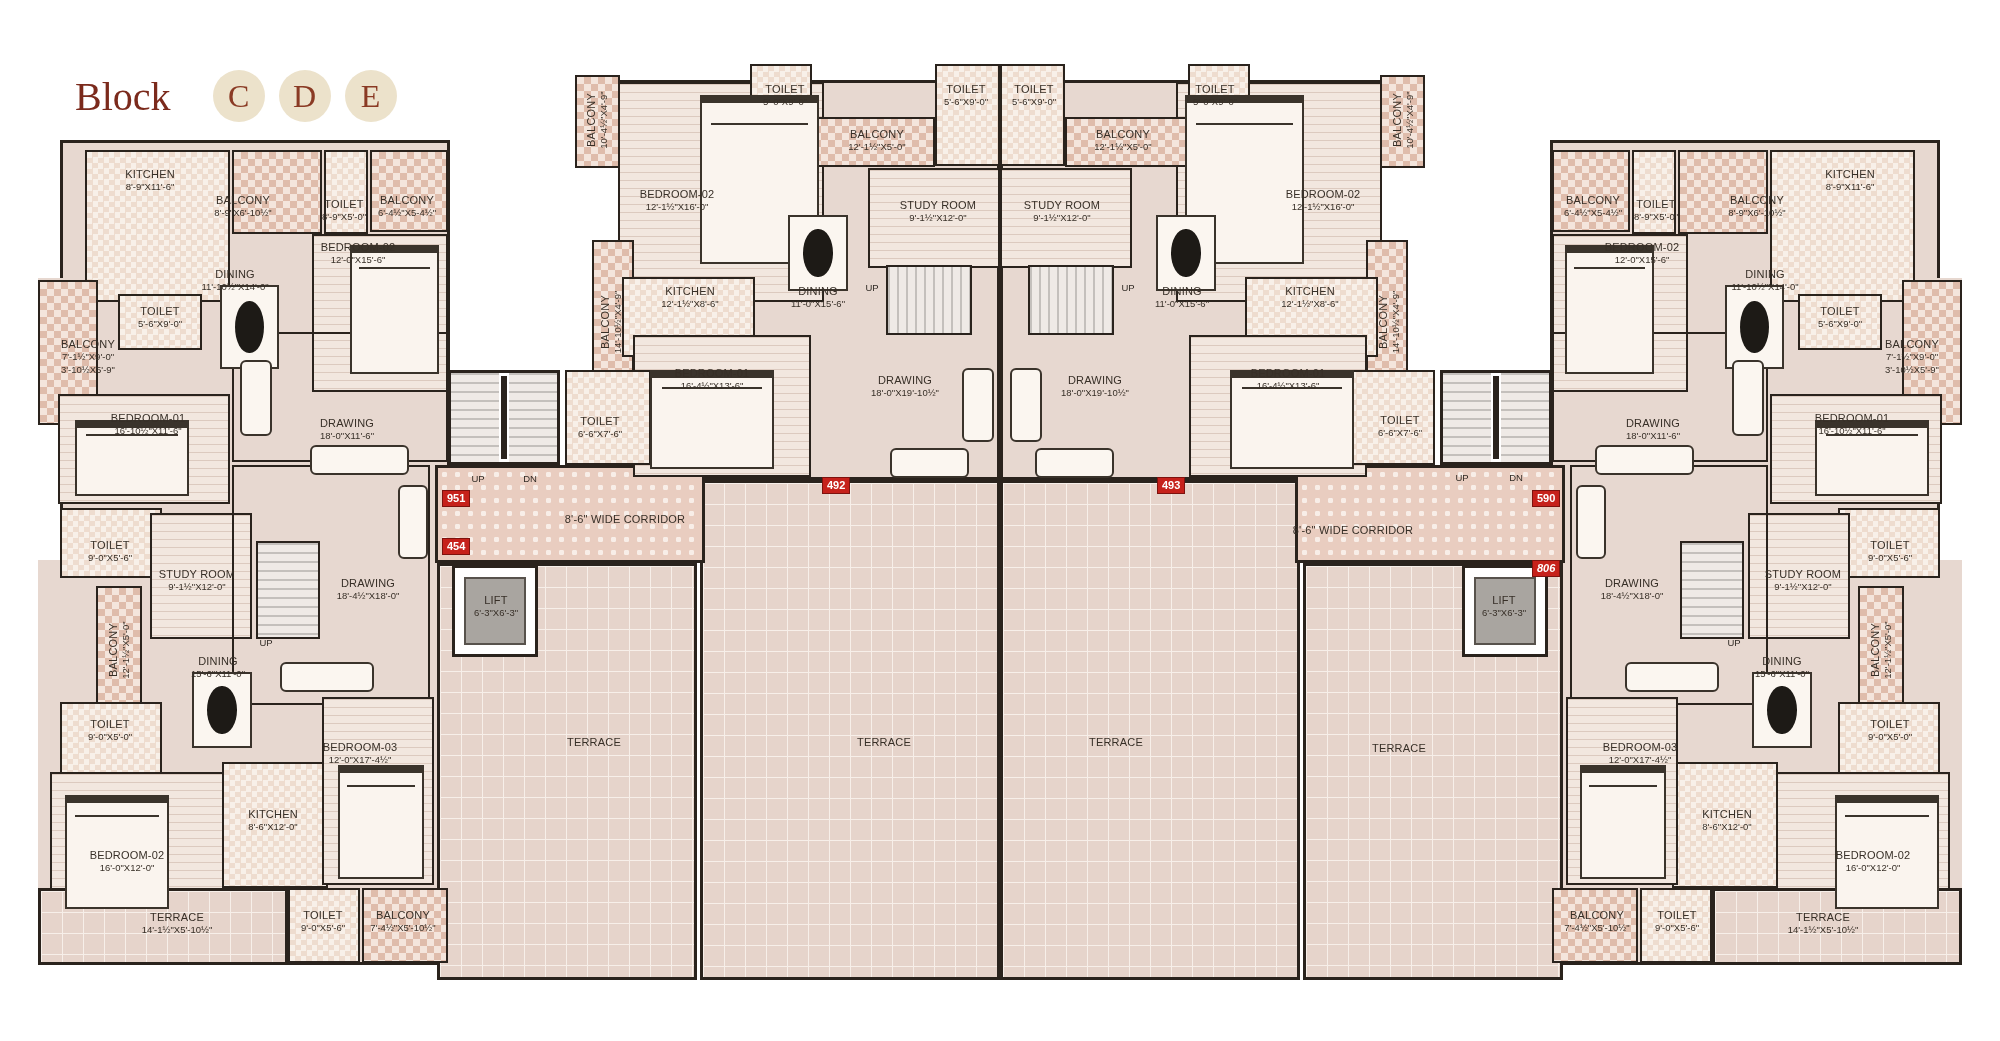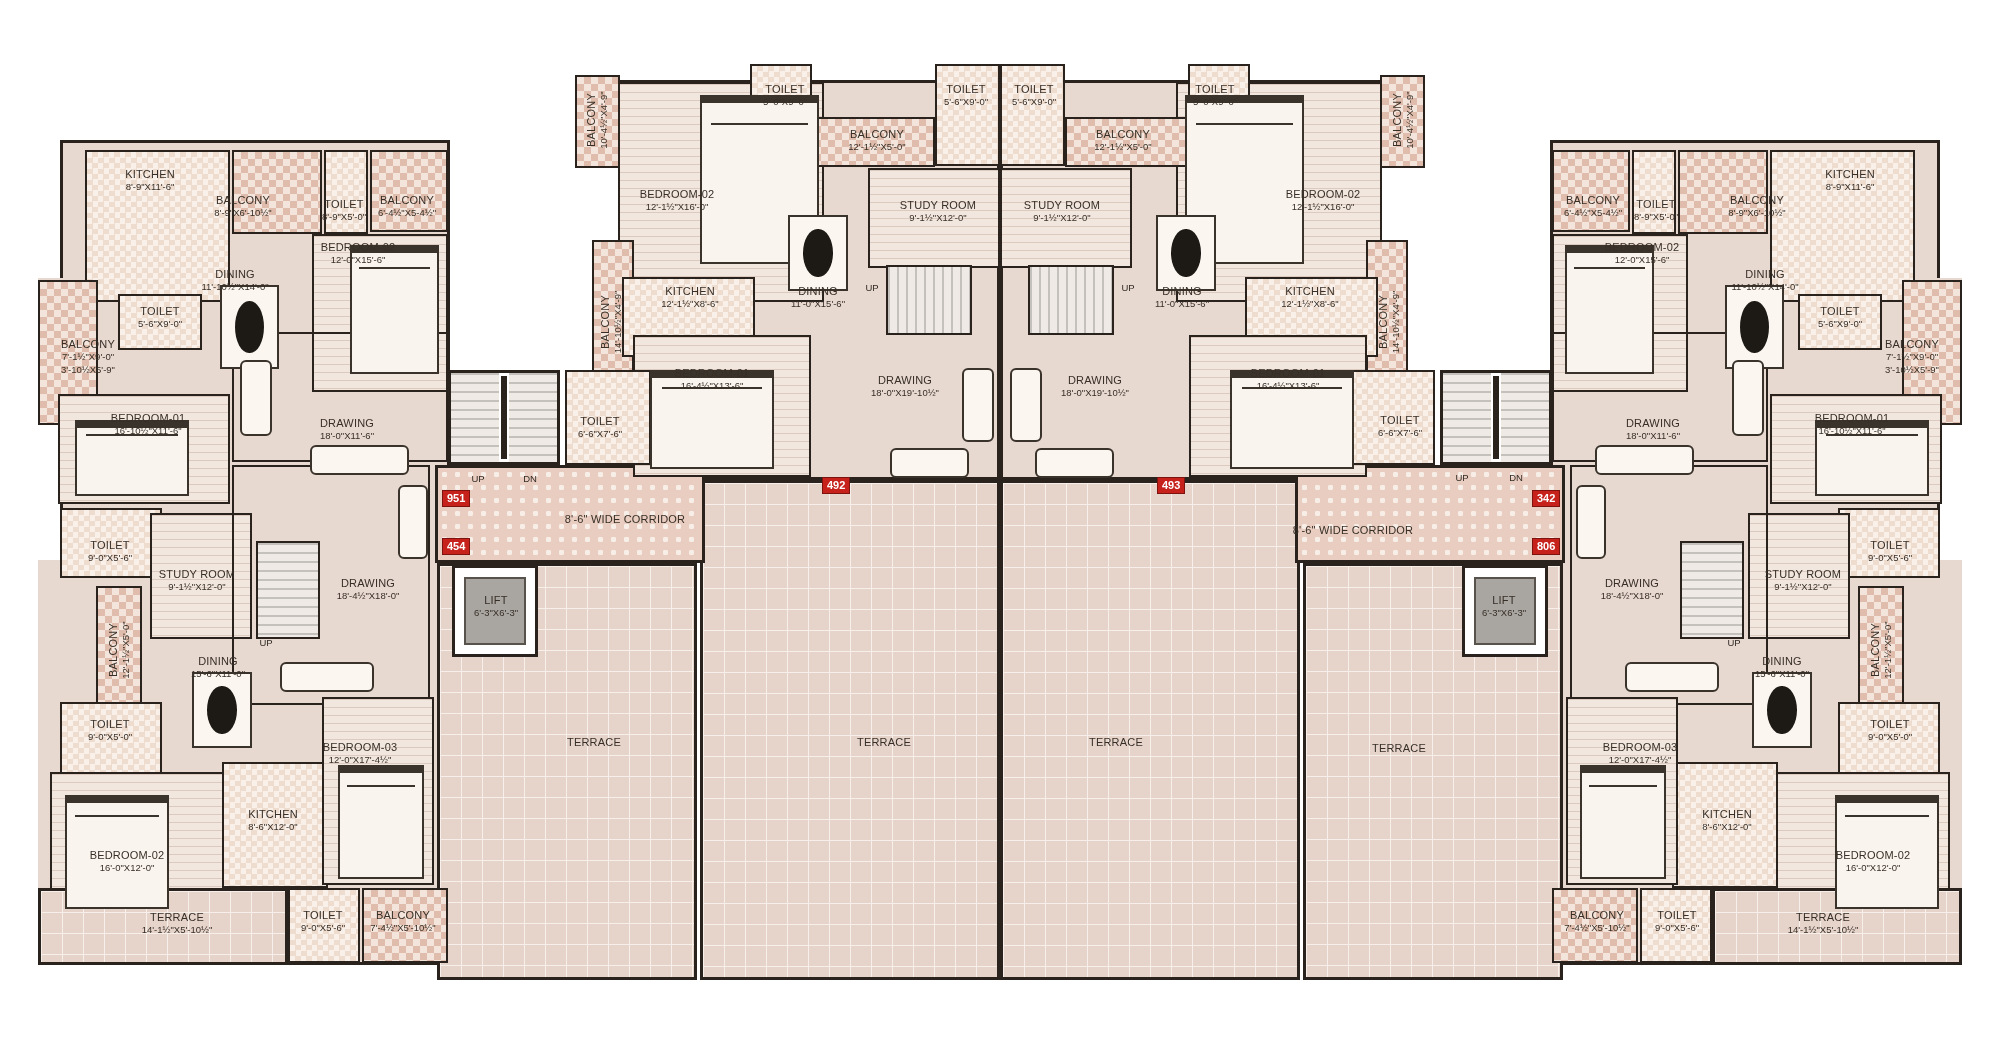--- a/index.html
+++ b/index.html
@@ -45,20 +45,26 @@
   .title .word{font-family:"Liberation Serif",serif;font-size:40px;color:#7b2a1c;margin-right:42px;}
   .cbadge{width:52px;height:52px;border-radius:50%;background:#ece2cb;color:#8a3a24;
           font-family:"Liberation Serif",serif;font-size:32px;display:flex;align-items:center;
           justify-content:center;margin-right:14px;}
 </style>
 </head>
 <body>
 
 <div id="plan">
 
+  <div class="title">
+    <span class="word">Block</span>
+    <span class="cbadge">C</span>
+    <span class="cbadge">D</span>
+    <span class="cbadge">E</span>
+  </div>
 
   <div class="r base" style="left:60px;top:140px;width:390px;height:825px"></div>
   <div class="r basef" style="left:38px;top:278px;width:25px;height:147px"></div>
   <div class="r basef" style="left:38px;top:560px;width:25px;height:405px"></div>
   <div class="r base" style="left:618px;top:80px;width:382px;height:400px"></div>
   <div class="r base" style="left:1000px;top:80px;width:382px;height:400px"></div>
   <div class="r base" style="left:1550px;top:140px;width:390px;height:825px"></div>
   <div class="r basef" style="left:1937px;top:278px;width:25px;height:147px"></div>
   <div class="r basef" style="left:1937px;top:560px;width:25px;height:405px"></div>
 
@@ -481,22 +487,22 @@
     <div class="rlabel" style="left: 1116px; top: 742px;">
       <div class="nm">TERRACE</div>
     </div>
     <div class="rlabel" style="left: 1399px; top: 748px;">
       <div class="nm">TERRACE</div>
     </div>
     <div class="ubadge" style="left: 442px; top: 490px;">951</div>
     <div class="ubadge" style="left: 442px; top: 538px;">454</div>
     <div class="ubadge" style="left: 822px; top: 477px;">492</div>
     <div class="ubadge" style="left: 1157px; top: 477px;">493</div>
-    <div class="ubadge" style="left: 1532px; top: 490px;">342</div>
-    <div class="ubadge" style="left: 1532px; top: 538px;">806</div>
+    <div class="ubadge" style="left: 1532px; top: 490px;">590</div>
+    <div class="ubadge" style="left: 1532px; top: 560px; font-style: italic;">806</div>
     <div class="slabel" style="left: 478px; top: 478px;">UP</div>
     <div class="slabel" style="left: 530px; top: 478px;">DN</div>
     <div class="slabel" style="left: 1462px; top: 477px;">UP</div>
     <div class="slabel" style="left: 1516px; top: 477px;">DN</div>
     <div class="slabel" style="left: 872px; top: 287px;">UP</div>
     <div class="slabel" style="left: 1128px; top: 287px;">UP</div>
     <div class="slabel" style="left: 266px; top: 642px;">UP</div>
     <div class="slabel" style="left: 1734px; top: 642px;">UP</div>
   </div>
 

